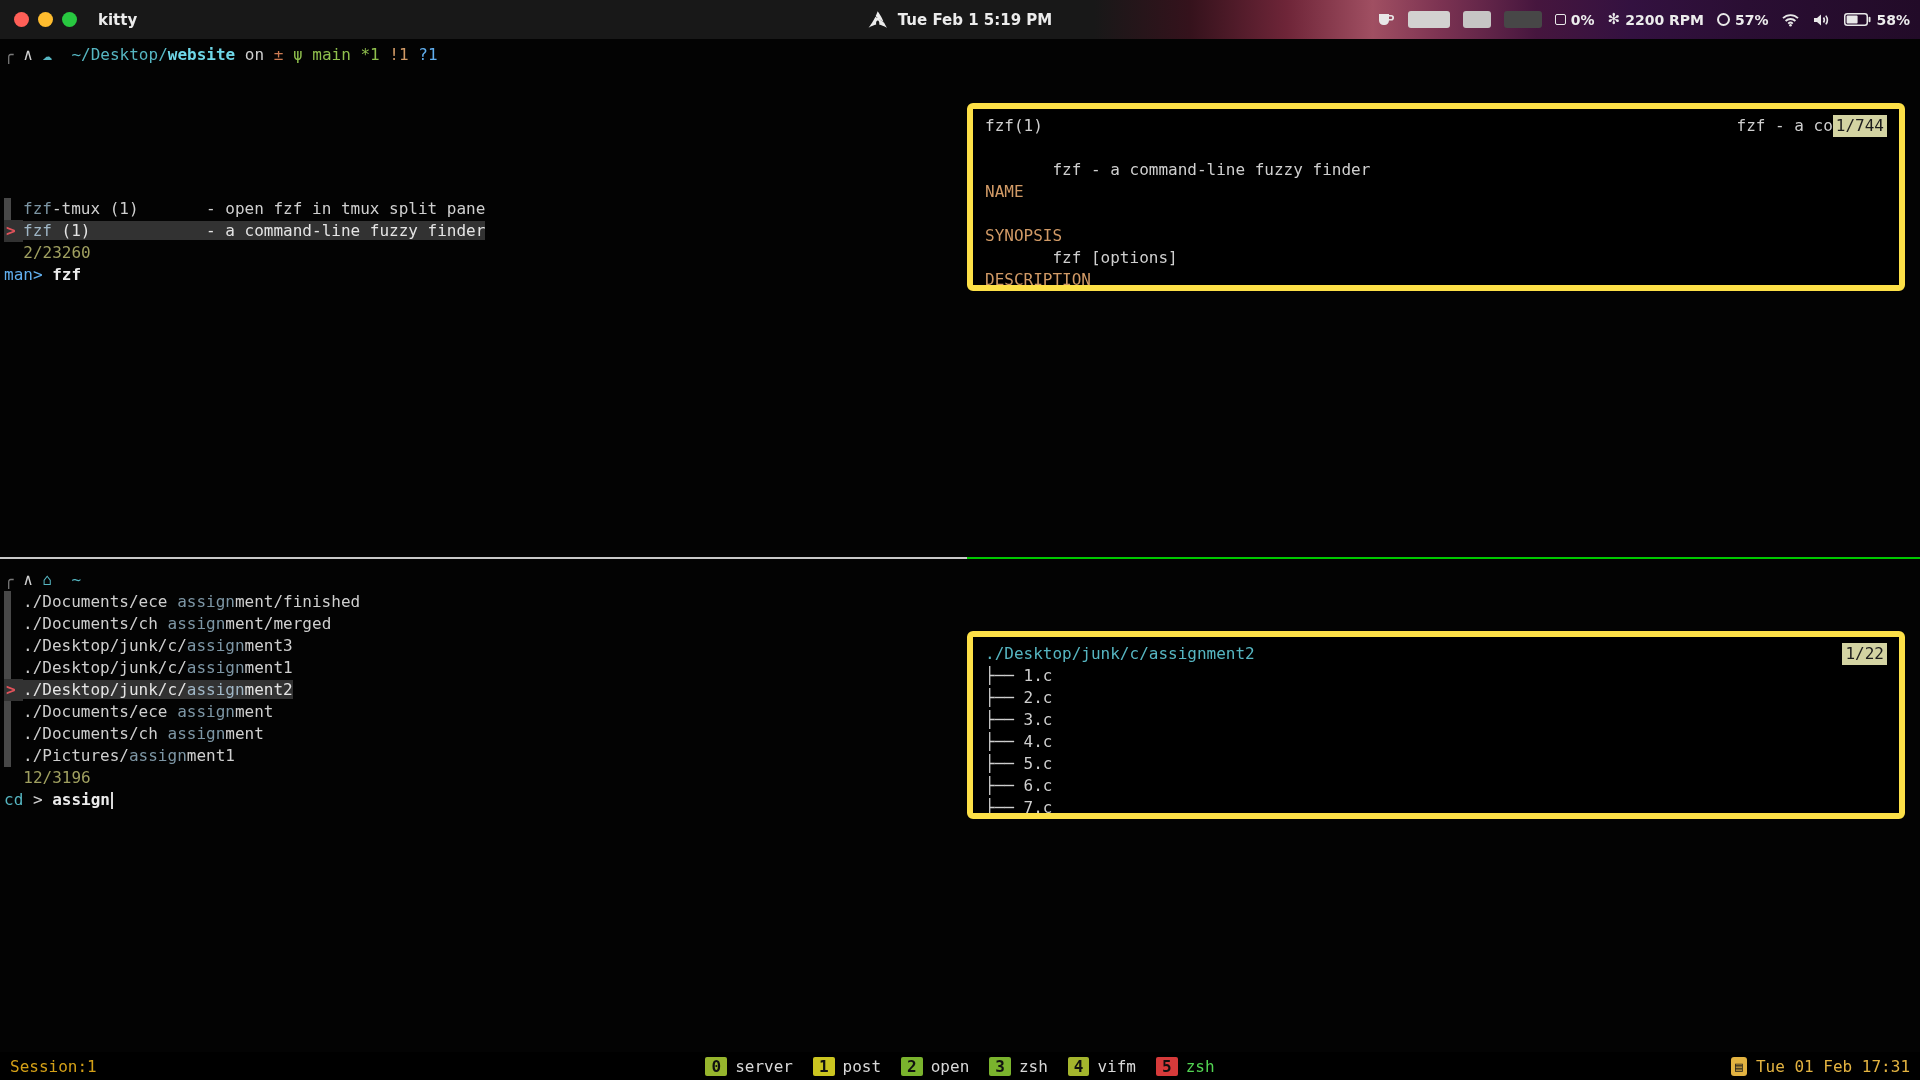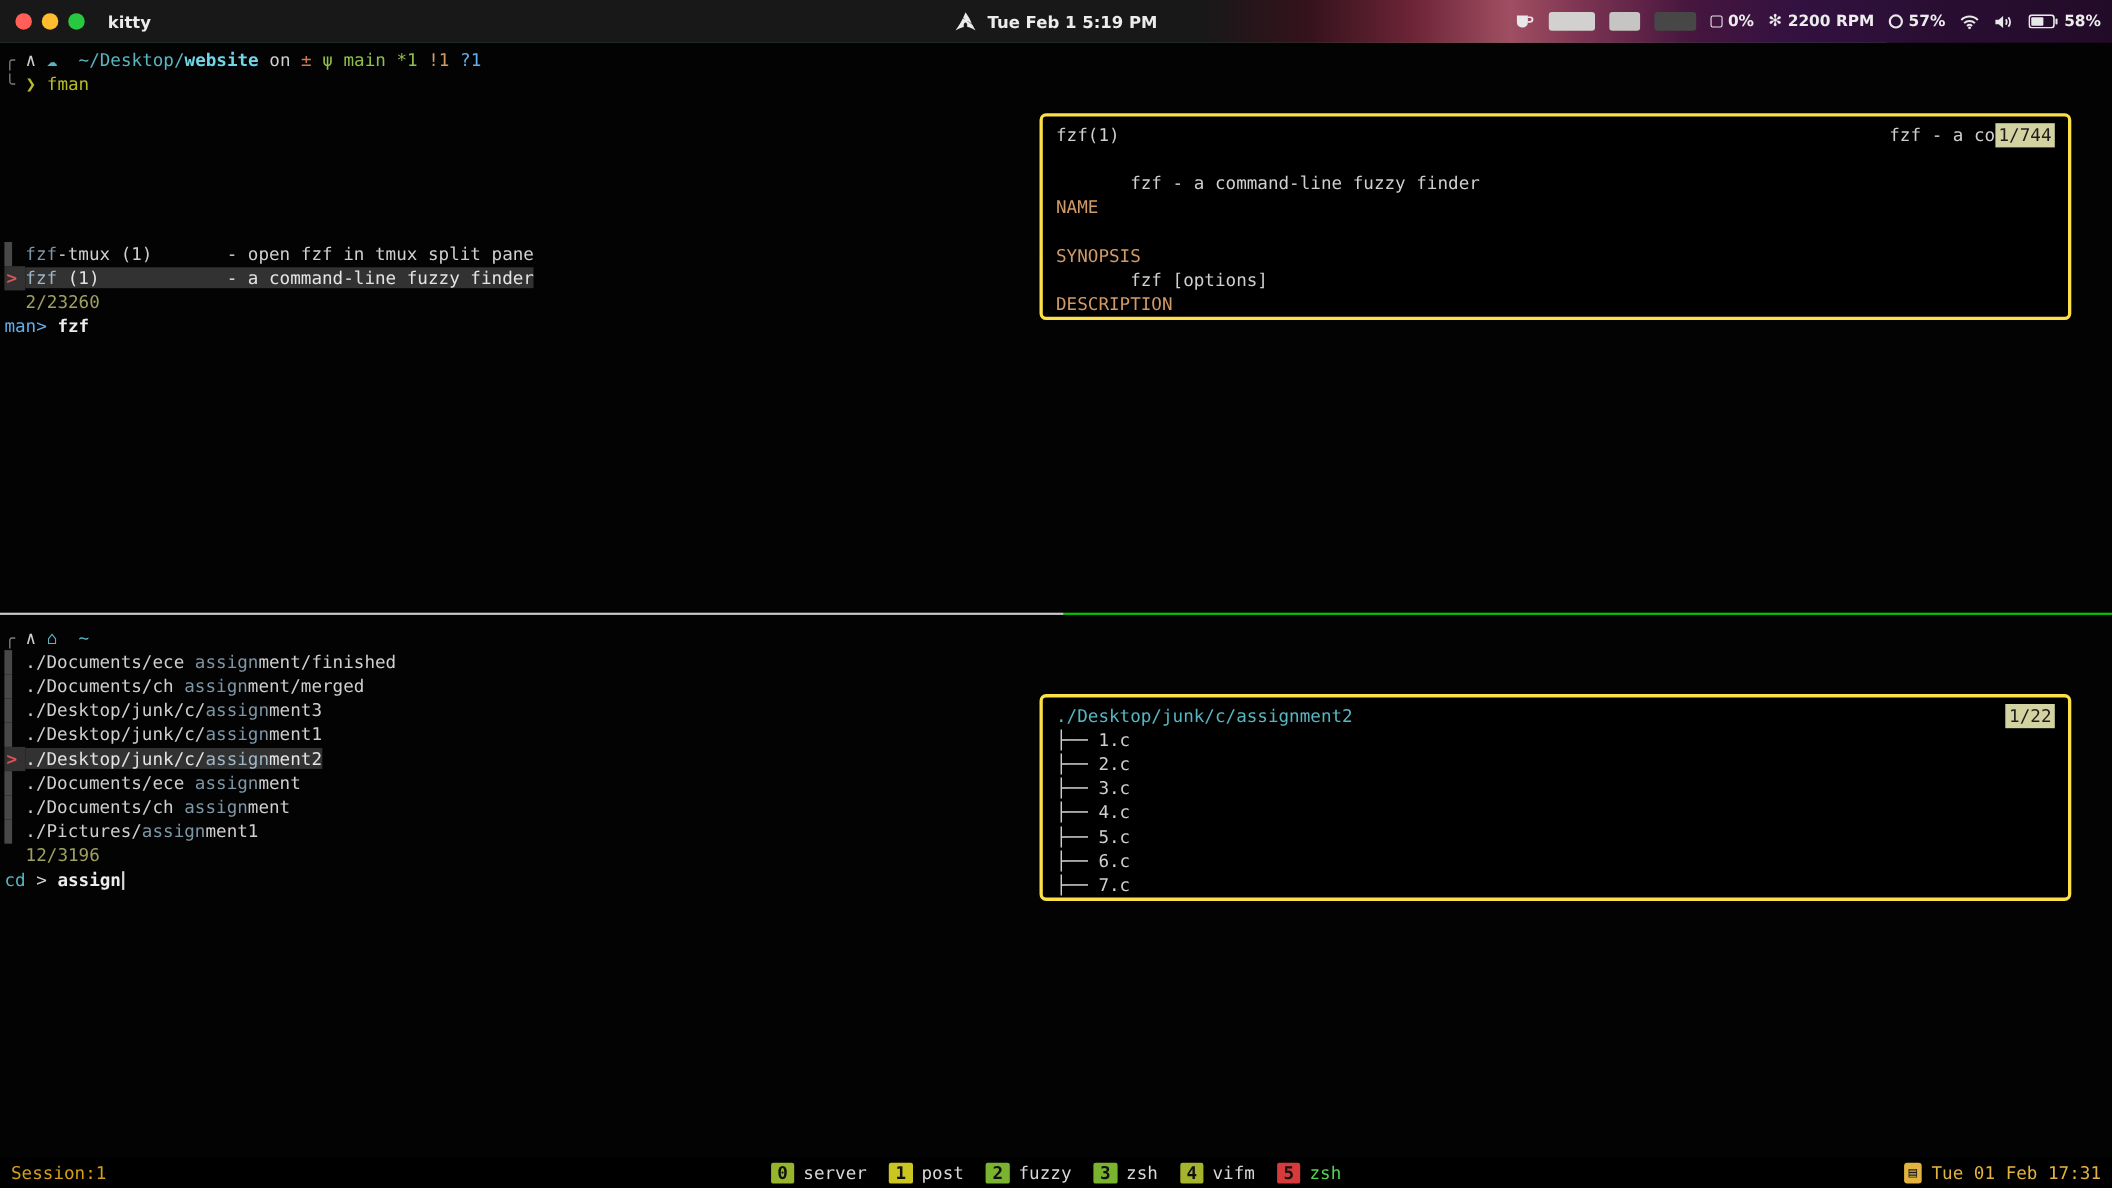--- a/index.html
+++ b/index.html
@@ -54,21 +54,21 @@
   .c-bold{color:#ececec;font-weight:bold}
   .olive{color:#a0a060}
 
   .gutter{display:inline-block;width:7px;height:22px;background:#484848;margin-right:12px;vertical-align:top}
   .pointer{display:inline-block;width:19px;background:#323232;color:#e0525a;font-weight:bold;padding-left:2px;vertical-align:top}
   .selected .itx{background:#323232}
   .selected .c-fg{color:#e4e4e4}
   .cursor{display:inline-block;width:2px;height:17px;background:#d8d8d8;vertical-align:middle;margin-left:1px}
 
   
-  .preview{position:absolute;left:945px;width:938px;background:#000;border:3px solid #fde047;border-radius:6px;
+  .preview{position:absolute;left:967px;width:938px;background:#000;border:6px solid #fde047;border-radius:6px;
     padding:6px 12px;overflow:hidden}
   .top-preview{top:64px;height:188px}
   .bottom-preview{top:72px;height:188px}
   .pv-header{display:flex;justify-content:space-between;height:22px;line-height:22px;white-space:pre}
   .pv-right{display:flex;align-items:flex-end}
   .pv-pos{background:#d3d3a2;color:#1c1c1c;padding:0 3px}
 
   
   .statusbar{height:28px;background:#000;display:flex;align-items:center;
     font-family:"DejaVu Sans Mono","DejaVu Sans",monospace;font-size:16px}
@@ -148,21 +148,20 @@
         <span>58%</span>
       </span>
     </div>
   </div>
 
   <div class="terminal">
 
     <div class="pane top-pane">
       <div class="lines">
         <div class="tline"><span class="c-dim">╭ </span><span class="c-fg">∧ </span><span class="c-cyan">☁  </span><span class="c-cyan">~/Desktop/</span><span class="c-cyanb">website</span><span class="c-fg"> on </span><span class="c-dorange">± </span><span class="c-green">ψ main </span><span class="c-green">*1 </span><span class="c-orange">!1 </span><span class="c-blue">?1</span></div>
-        <div class="tline"><span class="c-dim">╰ </span><span class="c-ygreen">❯ </span><span class="c-ygreen">fman</span></div>
         <div class="tline"></div>
         <div class="tline"></div>
         <div class="tline"></div>
         <div class="tline"></div>
         <div class="tline"></div>
         <div class="tline"></div>
         <div class="tline item"><span class="gutter"></span><span class="itx"><span class="c-match">fzf</span><span class="c-fg">-tmux (1)       - open fzf in tmux split pane</span></span></div>
         <div class="tline item selected"><span class="pointer">&gt;</span><span class="itx"><span class="c-matchsel">fzf</span><span class="c-fg"> (1)            - a command-line fuzzy finder</span></span></div>
         <div class="tline olive">  2/23260</div>
         <div class="tline"><span class="c-blue">man&gt; </span><span class="c-bold">fzf</span></div>
@@ -222,21 +221,21 @@
         <span class="win">
             <span class="win-num" style="background: rgb(150, 181, 45);">0</span>
             <span class="win-label">server</span>
           </span>
         <span class="win">
             <span class="win-num" style="background: rgb(203, 197, 32);">1</span>
             <span class="win-label">post</span>
           </span>
         <span class="win">
             <span class="win-num" style="background: rgb(122, 179, 45);">2</span>
-            <span class="win-label">fuzzy</span>
+            <span class="win-label">open</span>
           </span>
         <span class="win">
             <span class="win-num" style="background: rgb(122, 179, 45);">3</span>
             <span class="win-label">zsh</span>
           </span>
         <span class="win">
             <span class="win-num" style="background: rgb(164, 181, 45);">4</span>
             <span class="win-label">vifm</span>
           </span>
         <span class="win">

